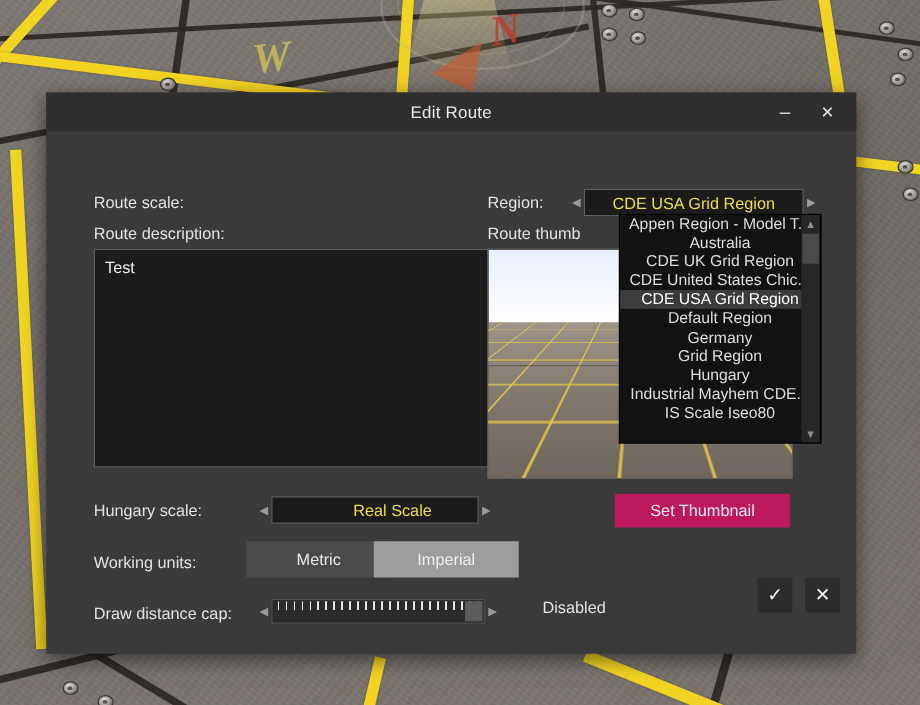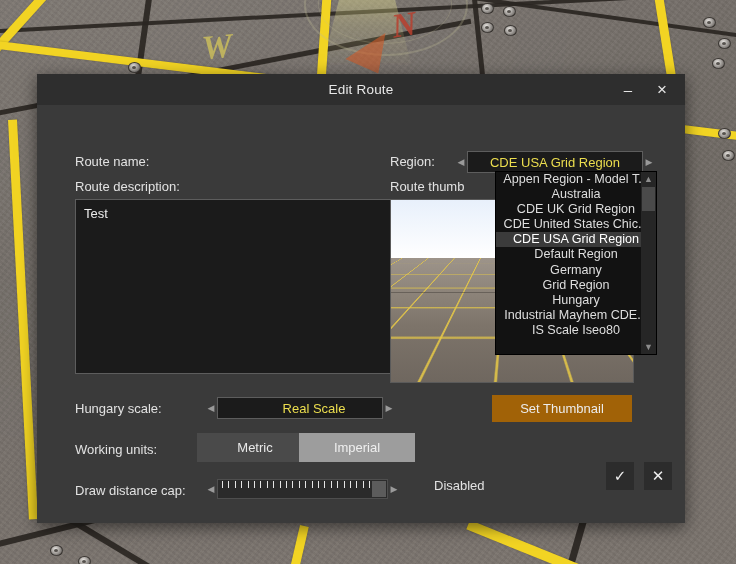--- a/index.html
+++ b/index.html
@@ -94,21 +94,21 @@
   #thumb .gnd{position:absolute;left:-30%;top:32%;width:160%;height:68%;
               background:linear-gradient(180deg,#9d948a,#7d746a 55%,#6f675f);}
   #thumb .grid{position:absolute;left:-60%;top:32%;width:220%;height:68%;
       background:
         repeating-linear-gradient(90deg, rgba(230,200,70,.85) 0 1px, transparent 1px 26px),
         repeating-linear-gradient(0deg, rgba(230,200,70,.7) 0 1px, transparent 1px 16px);
       transform:perspective(120px) rotateX(62deg);transform-origin:50% 0%;}
   #thumb .horiz{position:absolute;left:0;top:calc(32% + 34px);width:100%;height:1px;background:rgba(60,55,50,.45);}
 
   #set-thumbnail-btn{position:absolute;left:455px;top:290px;width:140px;height:27px;
-      background:#a16207;color:#ececec;font-size:13px;display:flex;align-items:center;
+      background:#be185d;color:#ececec;font-size:13px;display:flex;align-items:center;
       justify-content:center;cursor:pointer;}
 
   
   .unitbtn{position:absolute;top:328px;width:116px;height:29px;display:flex;align-items:center;
            justify-content:center;font-size:13px;cursor:pointer;}
   #unit-metric{left:160px;background:#4a4a4a;color:#e8e8e8;}
   #unit-imperial{left:262px;background:#9d9d9d;color:#efefef;}
 
   
   #draw-slider{position:absolute;left:168px;top:374px;width:195px;display:flex;align-items:center;}
@@ -177,21 +177,21 @@
 <div id="dialog">
 
   <div id="titlebar">
     <span class="tt">Edit Route</span>
     <div class="winbtn" id="min-btn">–</div>
     <div class="winbtn" id="close-btn">×</div>
   </div>
 
   <div id="body">
 
-    <div class="lbl" style="left:38px;top:49px;">Route name:</div>
+    <div class="lbl" style="left:38px;top:49px;">Route scale:</div>
 
     <div class="lbl" style="left:38px;top:74px;">Route description:</div>
     <div class="textbox" id="route-desc-input" placeholder="Route description">Test</div>
 
     <div class="lbl" style="left:353px;top:49px;">Region:</div>
     <div class="spinner" id="region-spinner">
       <div class="sp-arrow">◀</div>
       <div class="sp-box">CDE USA Grid Region</div>
       <div class="sp-arrow">▶</div>
     </div>

